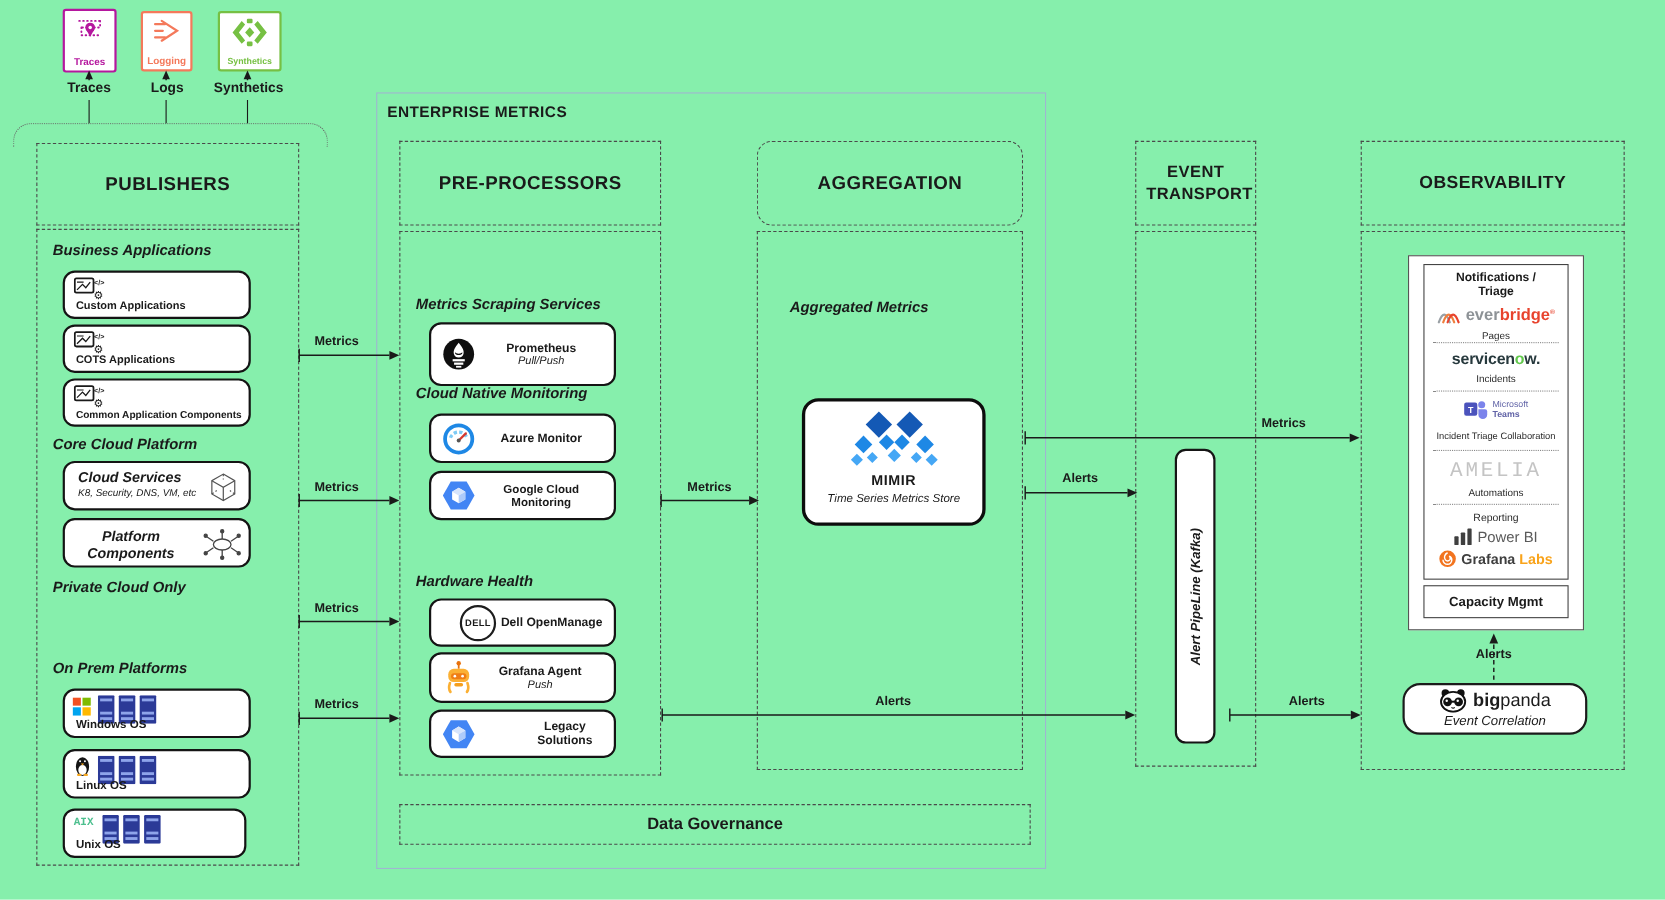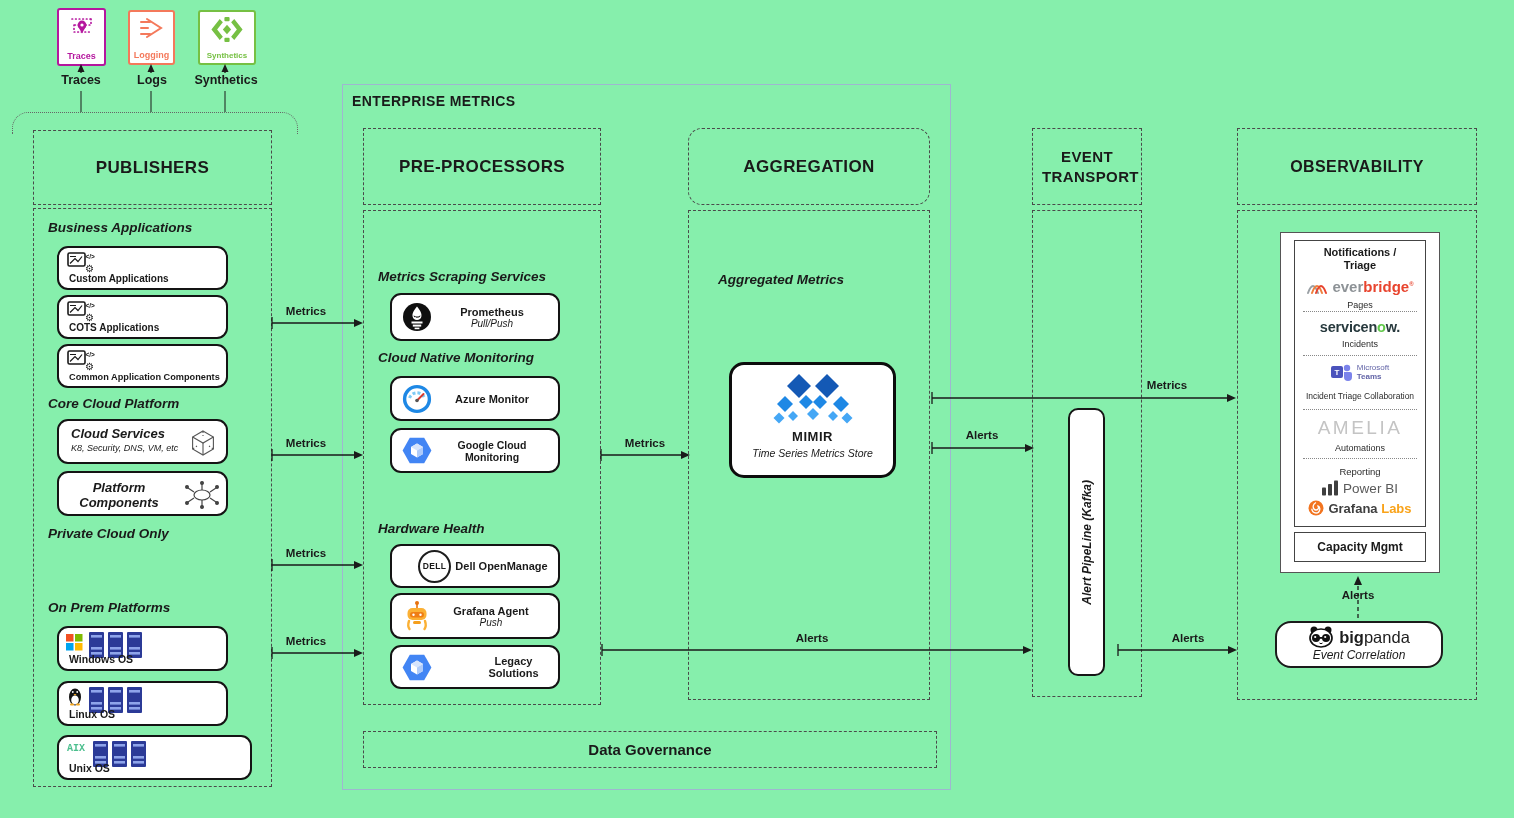--- a/index.html
+++ b/index.html
@@ -233,21 +233,21 @@
             <rect x="21" y="20" width="11" height="2.6"></rect>
           <rect x="40" y="3" width="11" height="2.6"></rect>
             <rect x="40" y="15" width="11" height="2.6"></rect>
             <rect x="40" y="20" width="11" height="2.6"></rect>
         </g>
       </svg>
     </span>
     <div class="pitem-label" style="font-size:10.5px;">Linux OS</div>
   </div>
 
-  <div class="node abs" style="left:57px;top:735px;width:195px;height:45px;">
+  <div class="node abs" style="left:57px;top:735px;width:167px;height:45px;">
     <span class="abs" style="left:8px;top:6px;font-weight:bold;font-size:10px;color:#4cbf8e;font-family:'Liberation Mono',monospace;">AIX</span>
     <span class="abs" style="left:34px;top:4px;">
       <svg width="56" height="26" viewBox="0 0 56 26">
         <g fill="#2b3a97">
           <rect x="0" width="15" height="26" rx="1"></rect>
             <rect x="19" width="15" height="26" rx="1"></rect>
             <rect x="38" width="15" height="26" rx="1"></rect>
         </g>
         <g fill="#8ea4ea">
           <rect x="2" y="3" width="11" height="2.6"></rect>
@@ -268,21 +268,21 @@
   <div class="abs" style="left:342px;top:84px;width:609px;height:706px;border:1.6px solid #9fb6d0;"></div>
   <div class="abs" style="left:352px;top:93px;font-weight:bold;font-size:14px;letter-spacing:.4px;">ENTERPRISE METRICS</div>
 
   <div class="abs dashed col-title" style="left:363px;top:128px;width:238px;height:77px;">
     <span>PRE-PROCESSORS</span>
   </div>
   <div class="abs dashed" style="left:363px;top:210px;width:238px;height:495px;"></div>
 
   <div class="abs group-title" style="left:378px;top:269px;">Metrics Scraping Services</div>
 
-  <div class="node abs pp" style="left:390px;top:293px;width:170px;height:48px;">
+  <div class="node abs pp" style="left:390px;top:293px;width:170px;height:58px;">
     <span style="margin-left:10px;">
       <svg width="30" height="30" viewBox="0 0 30 30">
         <circle cx="15" cy="15" r="14" fill="#0f0f0f"></circle>
         <path d="M15,4.5 C11.5,9 10,11.5 10.6,14.5 C11,16.5 12.5,18 15,18 C17.5,18 19,16.5 19.4,14.5 C20,11.5 18.5,9 15,4.5 Z" fill="#fff"></path>
         <path d="M11.8,13 C12.4,15 17.6,15 18.2,13 L18.2,14.6 C17,16.2 13,16.2 11.8,14.6 Z" fill="#0f0f0f"></path>
         <rect x="9.5" y="19.5" width="11" height="2" fill="#fff"></rect>
         <rect x="10.8" y="22.6" width="8.4" height="2" fill="#fff"></rect>
         <rect x="12.6" y="25.6" width="4.8" height="1.6" fill="#fff"></rect>
       </svg>
     </span>
@@ -460,21 +460,21 @@
         </svg>
       </span>
       <span style="font-size:8px;line-height:9px;color:#6264a7;text-align:left;">
         <div>Microsoft</div>
         <div style="font-weight:bold;">Teams</div>
       </span>
     </div>
     <div class="nb-sub" style="top:150px;font-size:8.5px;">Incident Triage Collaboration</div>
     <div class="nb-divider" style="top:168px;"></div>
 
-    <div class="abs" style="top:176px;width:100%;text-align:center;font-size:19px;color:#c4c4c4;letter-spacing:2.5px;">AMELIA</div>
+    <div class="abs" style="top:176px;width:100%;text-align:center;font-size:19px;color:#c4c4c4;letter-spacing:2.5px;font-family:Liberation Mono, monospace;">AMELIA</div>
     <div class="nb-sub" style="top:202px;">Automations</div>
     <div class="nb-divider" style="top:217px;"></div>
 
     <div class="nb-sub" style="top:225px;font-size:9.5px;">Reporting</div>
     <div class="abs" style="top:239px;width:100%;display:flex;align-items:center;justify-content:center;">
       <span style="margin-right:5px;">
         <svg width="16" height="16" viewBox="0 0 16 15" fill="#3f3f3f">
           <rect x="0" y="7" width="4" height="8" rx="0.8"></rect>
           <rect x="6" y="3.5" width="4" height="11.5" rx="0.8"></rect>
           <rect x="12" y="0" width="4" height="15" rx="0.8"></rect>

